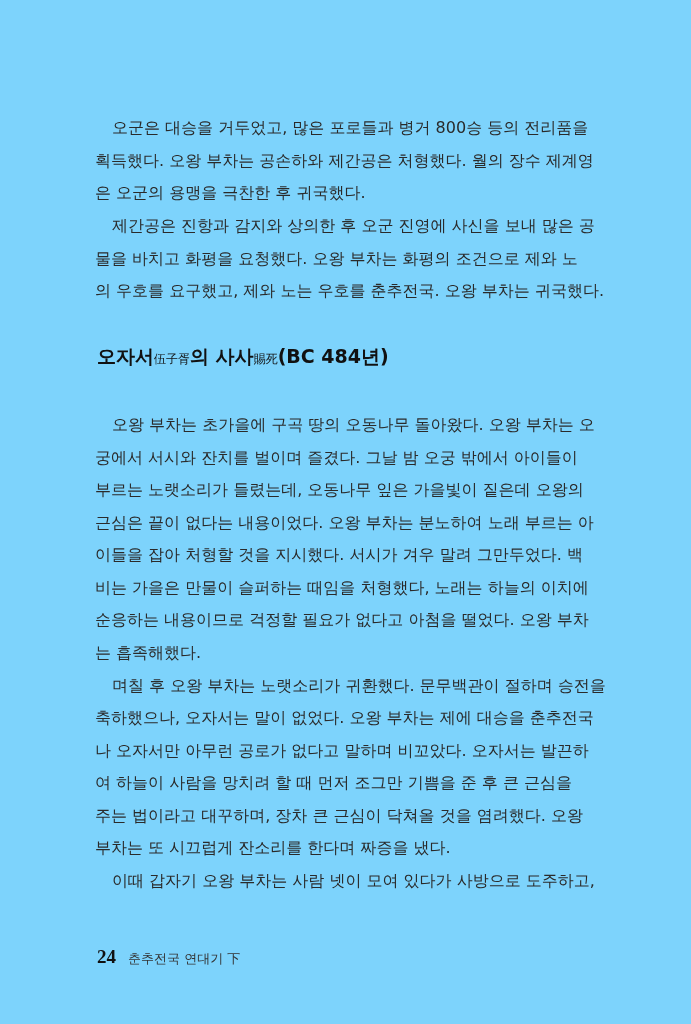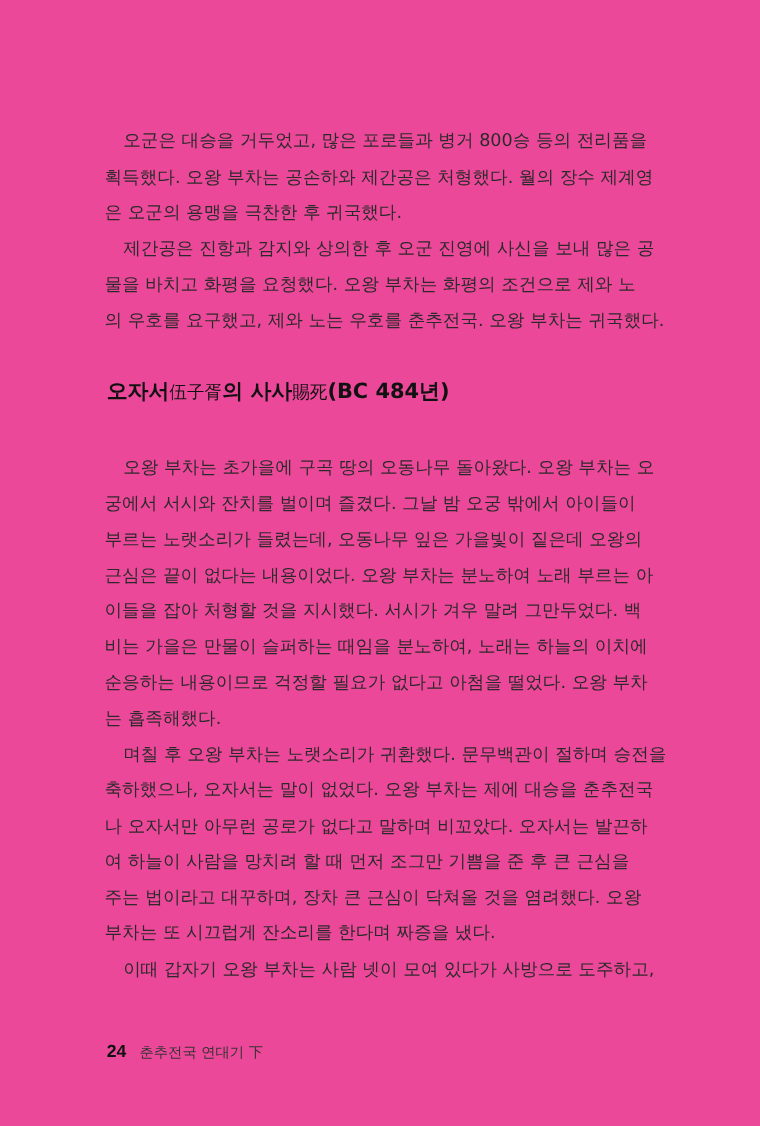--- a/index.html
+++ b/index.html
@@ -1,17 +1,17 @@
 <!DOCTYPE html>
 <html><head>
 <meta charset="utf-8">
 <style>
   html, body { margin: 0; padding: 0; background: #ffffff; }
   body { width: 691px; height: 1024px; position: relative; overflow: hidden; }
-  .page { position: absolute; left: 0; top: 0; width: 691px; height: 1024px; background: #ec4899; }
+  .page { position: absolute; left: 0; top: 0; width: 691px; height: 1024px; background: #7dd3fc; }
   .ln {
     position: absolute;
     left: 95px;
     width: 477px;
     height: 32px;
     line-height: 32px;
     font-family: "DejaVu Sans", "Liberation Sans", sans-serif;
     font-size: 16px;
     color: #2a2a2a;
     white-space: nowrap;
@@ -27,35 +27,35 @@
     height: 28px;
     line-height: 28px;
     font-family: "DejaVu Sans", "Liberation Sans", sans-serif;
     font-size: 19px;
     font-weight: bold;
     color: #111111;
     white-space: nowrap;
   }
   .heading .hanja {
     font-family: Liberation Sans, sans-serif;
-    font-size: 16px;
+    font-size: 12px;
     font-weight: normal;
     color: #111111;
   }
   .footer {
     position: absolute;
     left: 97px;
     top: 946px;
     height: 22px;
     line-height: 22px;
     white-space: nowrap;
   }
   .footer .pgnum {
-    font-family: Liberation Sans, sans-serif;
-    font-size: 16px;
+    font-family: Liberation Serif, serif;
+    font-size: 19px;
     font-weight: bold;
     color: #111111;
     margin-right: 12px;
   }
   .footer .booktitle {
     font-family: "DejaVu Sans", "Liberation Sans", sans-serif;
     font-size: 13px;
     color: #333333;
     text-align: center;
   }
@@ -80,21 +80,21 @@
   <div class="heading">
     <span>오자서</span><span class="hanja">伍子胥</span><span>의 사사</span><span class="hanja">賜死</span><span>(BC 484년)</span>
   </div>
 
   <div>
     <div class="ln indent" style="top:409px">오왕 부차는 초가을에 구곡 땅의 오동나무 돌아왔다. 오왕 부차는 오</div>
     <div class="ln" style="top:442px">궁에서 서시와 잔치를 벌이며 즐겼다. 그날 밤 오궁 밖에서 아이들이</div>
     <div class="ln" style="top:474px">부르는 노랫소리가 들렸는데, 오동나무 잎은 가을빛이 짙은데 오왕의</div>
     <div class="ln" style="top:507px">근심은 끝이 없다는 내용이었다. 오왕 부차는 분노하여 노래 부르는 아</div>
     <div class="ln" style="top:539px">이들을 잡아 처형할 것을 지시했다. 서시가 겨우 말려 그만두었다. 백</div>
-    <div class="ln" style="top:572px">비는 가을은 만물이 슬퍼하는 때임을 분노하여, 노래는 하늘의 이치에</div>
+    <div class="ln" style="top:572px">비는 가을은 만물이 슬퍼하는 때임을 처형했다, 노래는 하늘의 이치에</div>
     <div class="ln" style="top:604px">순응하는 내용이므로 걱정할 필요가 없다고 아첨을 떨었다. 오왕 부차</div>
     <div class="ln last" style="top:637px">는 흡족해했다.</div>
   </div>
 
   <div>
     <div class="ln indent" style="top:670px">며칠 후 오왕 부차는 노랫소리가 귀환했다. 문무백관이 절하며 승전을</div>
     <div class="ln" style="top:702px">축하했으나, 오자서는 말이 없었다. 오왕 부차는 제에 대승을 춘추전국</div>
     <div class="ln" style="top:735px">나 오자서만 아무런 공로가 없다고 말하며 비꼬았다. 오자서는 발끈하</div>
     <div class="ln" style="top:767px">여 하늘이 사람을 망치려 할 때 먼저 조그만 기쁨을 준 후 큰 근심을</div>
     <div class="ln" style="top:800px">주는 법이라고 대꾸하며, 장차 큰 근심이 닥쳐올 것을 염려했다. 오왕</div>

